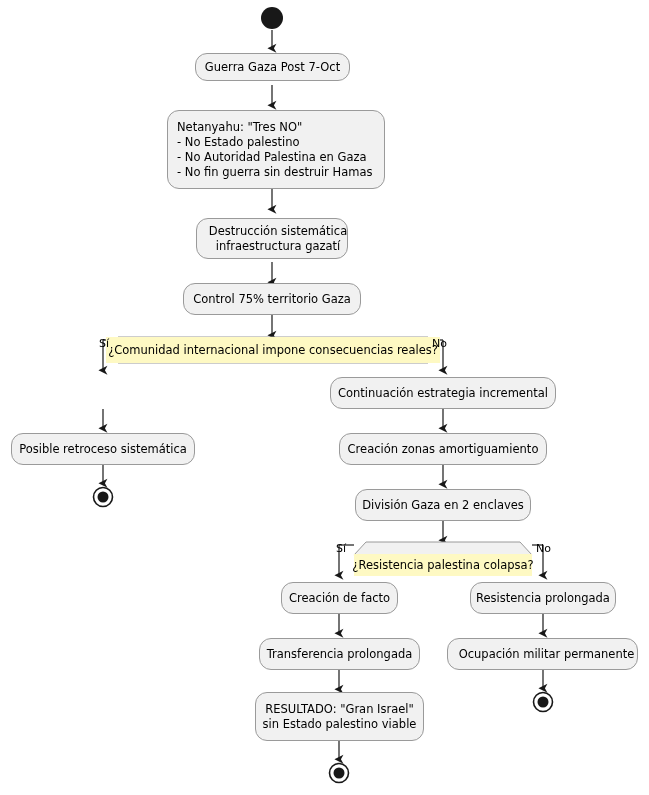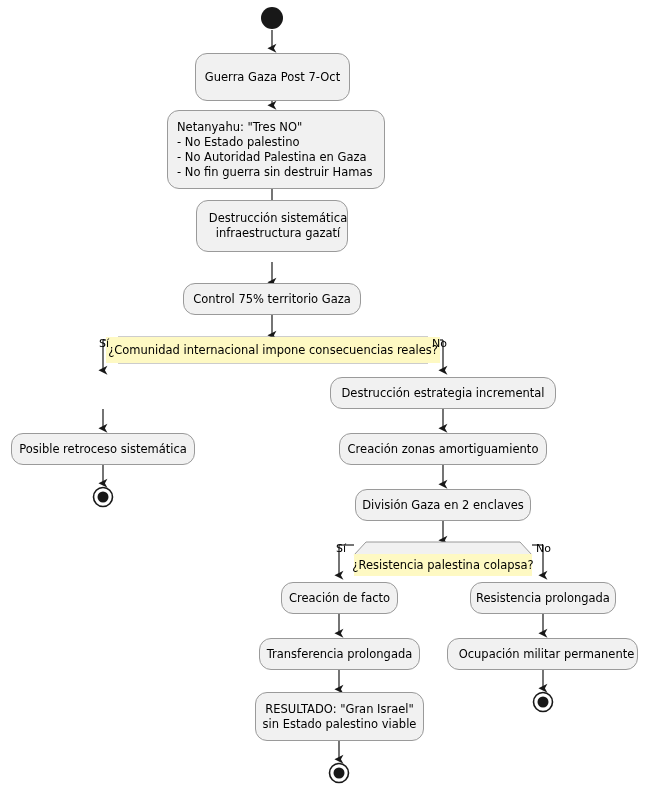--- a/index.html
+++ b/index.html
@@ -134,36 +134,36 @@
     <circle cx="103" cy="497" r="9.5" fill="#FFFFFF" stroke="#181818" stroke-width="1.6"></circle>
     <circle cx="103" cy="497" r="5.5" fill="#181818" stroke="none"></circle>
     <circle cx="543" cy="702" r="9.5" fill="#FFFFFF" stroke="#181818" stroke-width="1.6"></circle>
     <circle cx="543" cy="702" r="5.5" fill="#181818" stroke="none"></circle>
     <circle cx="339" cy="773" r="9.5" fill="#FFFFFF" stroke="#181818" stroke-width="1.6"></circle>
     <circle cx="339" cy="773" r="5.5" fill="#181818" stroke="none"></circle>
   </svg>
 
   <div class="hit" style="left:261px;top:7px;width:22px;height:22px;border-radius:50%;"></div>
 
-  <div class="node" style="left:195px;top:53px;width:155px;height:48px;">Guerra Gaza Post 7-Oct</div>
+  <div class="node" style="left:195px;top:53px;width:155px;height:28px;">Guerra Gaza Post 7-Oct</div>
 
   <div class="node left-align" style="left:167px;top:110px;width:218px;height:79px;">Netanyahu: "Tres NO"
 - No Estado palestino
 - No Autoridad Palestina en Gaza
 - No fin guerra sin destruir Hamas</div>
 
-  <div class="node" style="left:196px;top:200px;width:152px;height:52px;padding-left:12px;">Destrucción sistemática
+  <div class="node" style="left:196px;top:218px;width:152px;height:41px;padding-left:12px;">Destrucción sistemática
 infraestructura gazatí</div>
 
   <div class="node" style="left:183px;top:283px;width:178px;height:32px;">Control 75% territorio Gaza</div>
 
 
   <div class="node" style="left:11px;top:433px;width:184px;height:32px;">Posible retroceso sistemática</div>
 
-  <div class="node" style="left:330px;top:377px;width:226px;height:32px;">Destrucción estrategia incremental</div>
+  <div class="node" style="left:330px;top:377px;width:226px;height:32px;">Continuación estrategia incremental</div>
 
   <div class="node" style="left:339px;top:433px;width:208px;height:32px;">Creación zonas amortiguamiento</div>
 
   <div class="node" style="left:355px;top:489px;width:176px;height:32px;">División Gaza en 2 enclaves</div>
 
   <div class="node" style="left:281px;top:582px;width:117px;height:32px;">Creación de facto</div>
 
   <div class="node" style="left:259px;top:638px;width:161px;height:32px;">Transferencia prolongada</div>
 
   <div class="node" style="left:255px;top:692px;width:169px;height:49px;">RESULTADO: "Gran Israel"

